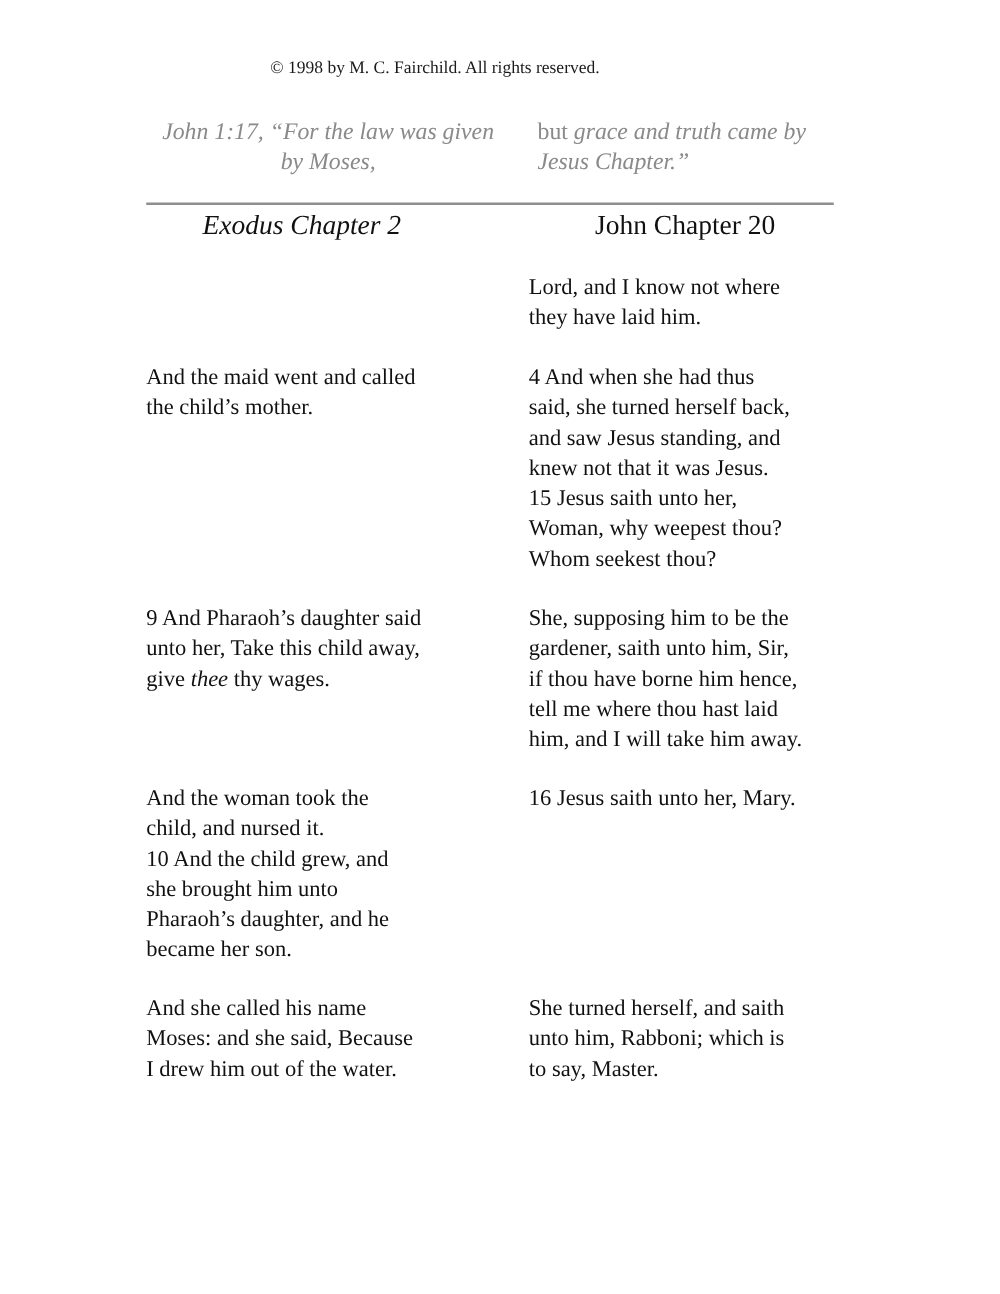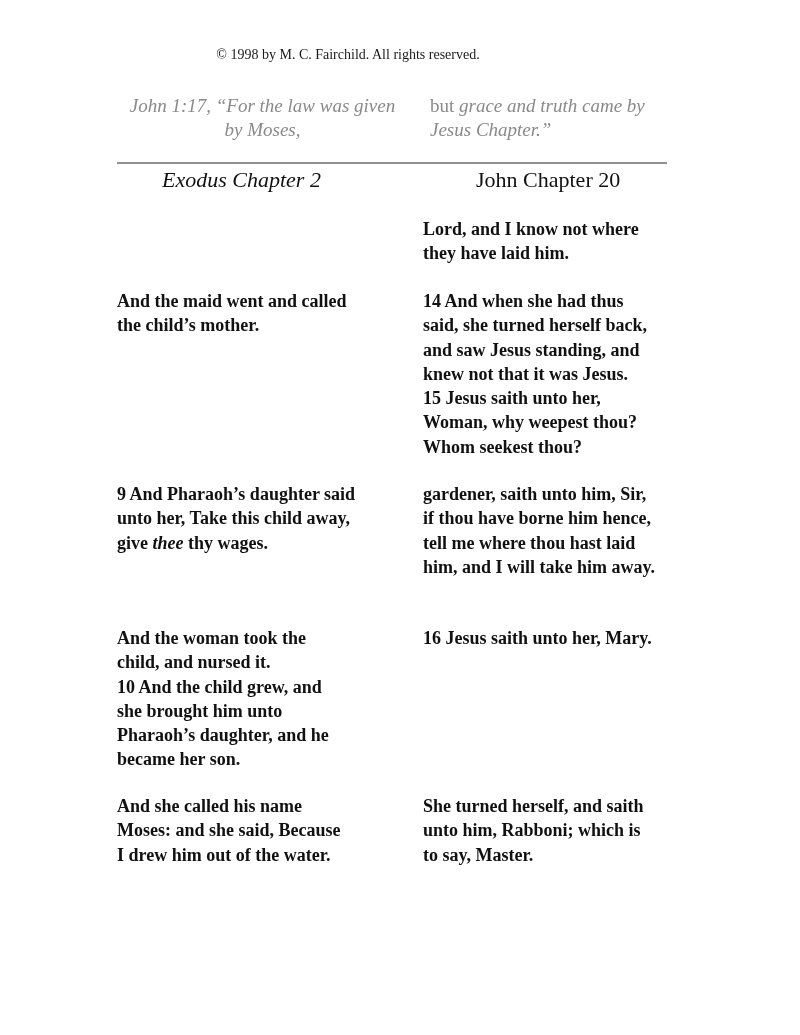--- a/index.html
+++ b/index.html
@@ -72,21 +72,21 @@
   .cell {
     position: absolute;
     top: 0;
     font-size: 18px;
     line-height: 24.3px;
     color: #111111;
     white-space: pre-line;
   }
   .cell.left { left: 117px; width: 270px; }
   .cell.right { left: 423px; width: 270px; }
-  .line { display: block; white-space: nowrap; font-weight: bold; }
+  .line { display: block; white-space: nowrap; }
 </style>
 </head>
 <body>
 
 <div class="copyright">© 1998 by M. C. Fairchild. All rights reserved.</div>
 
 <div class="epigraph-left italic">
   <div>John 1:17, “For the law was given</div>
   <div>by Moses,</div>
 </div>
@@ -101,25 +101,25 @@
 <div class="col-heading left">Exodus Chapter 2</div>
 <div class="col-heading right">John Chapter 20</div>
 
 <div id="rows">
     <div class="row" style="top: 217px;">
       <div class="cell left"></div>
       <div class="cell right"><span class="line">Lord, and I know not where</span><span class="line">they have laid him.</span></div>
     </div>
     <div class="row" style="top: 289px;">
       <div class="cell left"><span class="line">And the maid went and called</span><span class="line">the child’s mother.</span></div>
-      <div class="cell right"><span class="line">14 And when she had thus</span><span class="line">said, she turned herself back,</span><span class="line">and saw Jesus standing, and</span><span class="line">knew not that it was Jesus.</span><span class="line">15 Jesus saith unto her,</span><span class="line">Woman, why weepest thou?</span><span class="line">Whom seekest thou?</span></div>
+      <div class="cell right"><span class="line">4 And when she had thus</span><span class="line">said, she turned herself back,</span><span class="line">and saw Jesus standing, and</span><span class="line">knew not that it was Jesus.</span><span class="line">15 Jesus saith unto her,</span><span class="line">Woman, why weepest thou?</span><span class="line">Whom seekest thou?</span></div>
     </div>
     <div class="row" style="top: 482px;">
       <div class="cell left"><span class="line">9 And Pharaoh’s daughter said</span><span class="line">unto her, Take this child away,</span><span class="line">give <i>thee</i> thy wages.</span></div>
-      <div class="cell right"><span class="line">gardener, saith unto him, Sir,</span><span class="line">if thou have borne him hence,</span><span class="line">tell me where thou hast laid</span><span class="line">him, and I will take him away.</span></div>
+      <div class="cell right"><span class="line">She, supposing him to be the</span><span class="line">gardener, saith unto him, Sir,</span><span class="line">if thou have borne him hence,</span><span class="line">tell me where thou hast laid</span><span class="line">him, and I will take him away.</span></div>
     </div>
     <div class="row" style="top: 626px;">
       <div class="cell left"><span class="line">And the woman took the</span><span class="line">child, and nursed it.</span><span class="line">10 And the child grew, and</span><span class="line">she brought him unto</span><span class="line">Pharaoh’s daughter, and he</span><span class="line">became her son.</span></div>
       <div class="cell right"><span class="line">16 Jesus saith unto her, Mary.</span></div>
     </div>
     <div class="row" style="top: 794px;">
       <div class="cell left"><span class="line">And she called his name</span><span class="line">Moses: and she said, Because</span><span class="line">I drew him out of the water.</span></div>
       <div class="cell right"><span class="line">She turned herself, and saith</span><span class="line">unto him, Rabboni; which is</span><span class="line">to say, Master.</span></div>
     </div>
   </div>

